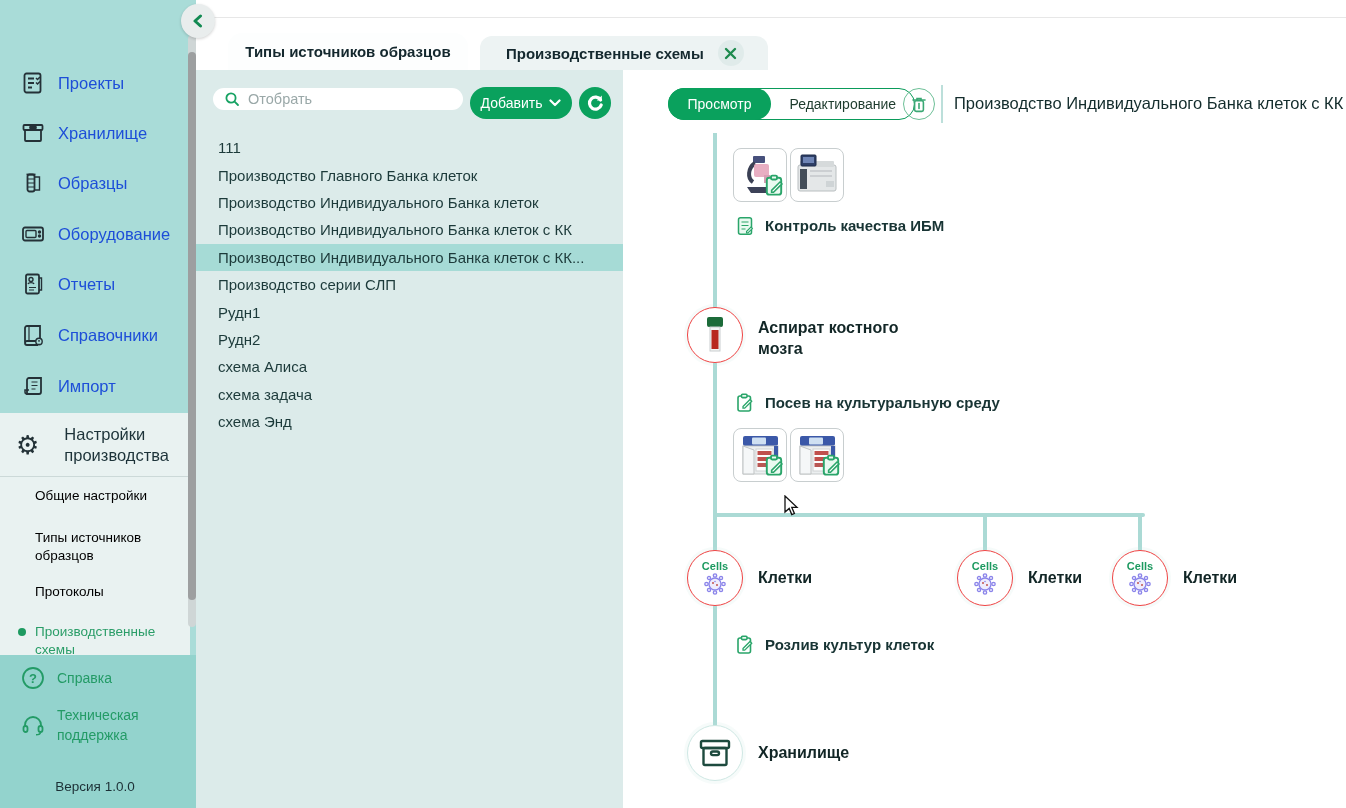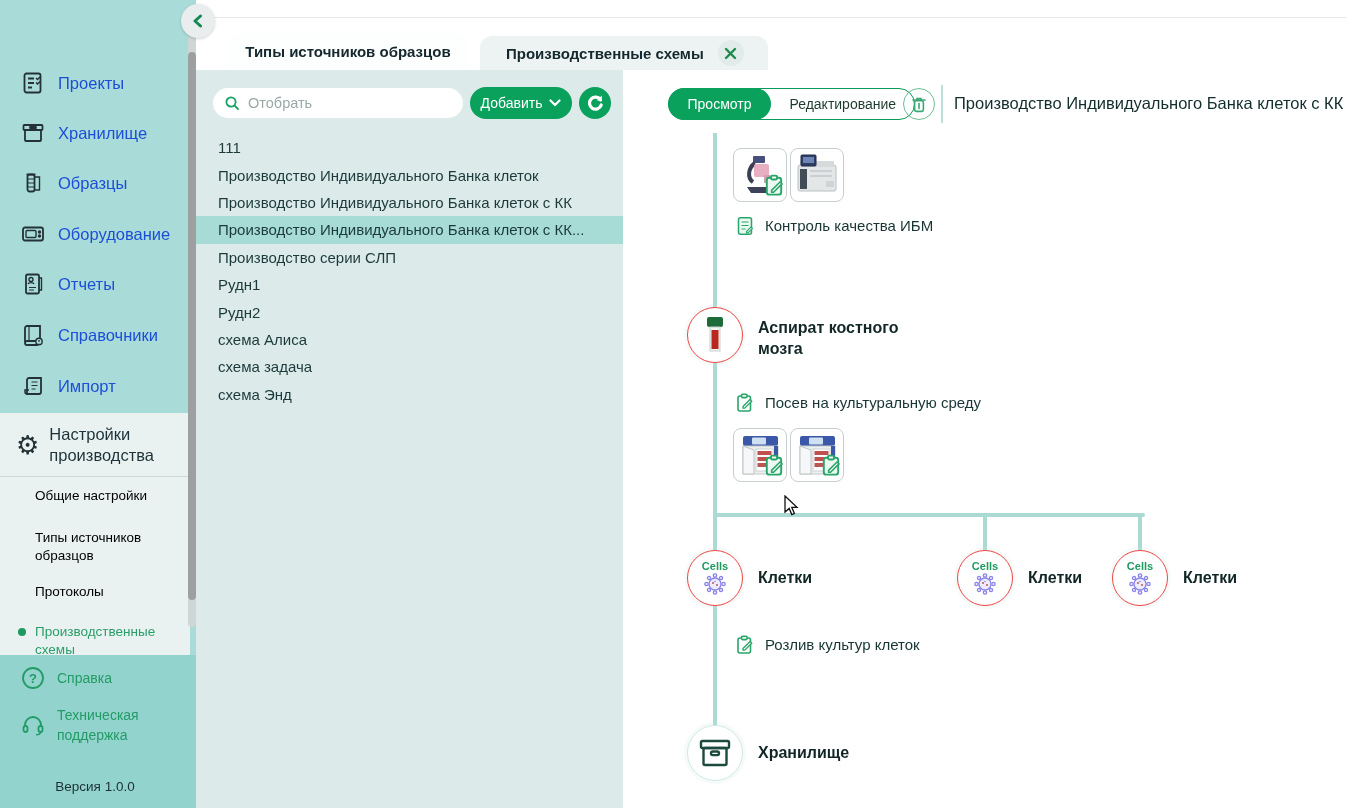--- a/index.html
+++ b/index.html
@@ -7,21 +7,21 @@
   body { font-family:"Liberation Sans", sans-serif; background:#fff; position:relative; }
   #app { position:absolute; inset:0; width:1346px; height:808px; }
 
   
   .sidebar { position:absolute; left:0; top:0; width:196px; height:808px; background:#a9dcd8; }
   .side-item { position:absolute; left:0; width:190px; height:40px; display:flex; align-items:center; gap:12px; padding-left:20px; cursor:pointer; }
   .side-item .lbl { font-size:16.5px; font-weight:500; color:#1d4ed8; }
   .side-item svg { flex:0 0 auto; }
   .settings-block { position:absolute; left:0; top:413px; width:190px; height:242px; background:#e9f2f1; }
   .settings-head { position:absolute; left:0; top:0; width:190px; height:64px; display:flex; align-items:center; gap:10px; padding-left:16px; border-bottom:1px solid #ccd9d8; cursor:pointer; }
-  .settings-head .lbl { font-size:16.5px; color:#1d3339; line-height:21px; width:130px; }
+  .settings-head .lbl { font-size:16.5px; color:#1d3339; line-height:21px; width:130px;margin-left:15px; }
   .gear-glyph { font-size:26px; color:#233237; line-height:26px; }
   .sub-item { position:absolute; left:0; width:190px; padding-left:35px; font-size:13.5px; color:#000000; line-height:18px; cursor:pointer; }
   .sub-item.active { color:#2a9d68; }
   .sub-bullet { position:absolute; left:18px; top:8px; width:8px; height:8px; border-radius:50%; background:#1d9a60; }
   .side-bottom { position:absolute; left:0; top:655px; width:196px; height:153px; background:#93d3cd; }
   .green-item { position:absolute; left:0; width:190px; display:flex; align-items:center; gap:11px; padding-left:20px; color:#239b66; cursor:pointer; }
   .green-item .lbl { font-size:14px; line-height:20px; }
   .version { position:absolute; left:0; top:779px; width:190px; text-align:center; font-size:13.5px; color:#1c3036; }
   .scroll-track { position:absolute; left:188px; top:35px; width:8px; height:592px; border-radius:4px; background:#cfd6d6; }
   .scroll-thumb { position:absolute; left:0; top:17px; width:8px; height:548px; border-radius:4px; background:#9d9fa0; }
@@ -30,21 +30,21 @@
   .topbar { position:absolute; left:196px; top:0; width:1150px; height:70px; background:#ffffff; }
   .topline { position:absolute; left:16px; top:17px; right:0; height:1px; background:#e7e7e7; }
   .collapse-btn { position:absolute; left:181px; top:4px; width:34px; height:34px; border-radius:50%; background:#e9eded; box-shadow:0 1px 3px rgba(0,0,0,.18); display:flex; align-items:center; justify-content:center; cursor:pointer; z-index:5; }
   .tab { position:absolute; display:flex; align-items:center; justify-content:center; font-weight:bold; font-size:15px; color:#14282e; cursor:pointer; }
   .tab1 { left:228px; top:33px; width:240px; height:37px; background:#fdfefe; border-radius:14px 14px 0 0; }
   .tab2 { left:480px; top:36px; width:288px; height:34px; background:#edf3f3; border-radius:12px 12px 0 0; justify-content:flex-start; padding-left:26px; gap:14px; }
   .tab-close { width:26px; height:26px; border-radius:50%; background:#e0ebea; display:flex; align-items:center; justify-content:center; cursor:pointer; }
 
   
   .listpanel { position:absolute; left:196px; top:70px; width:427px; height:738px; background:#dcebea; }
-  .search-box { position:absolute; left:17px; top:18px; width:250px; height:30px; background:#fff; border-radius:15px; display:flex; align-items:center; gap:8px; padding-left:11px; }
+  .search-box { position:absolute; left:17px; top:18px; width:250px; height:22px; background:#fff; border-radius:15px; display:flex; align-items:center; gap:8px; padding-left:11px; }
   .search-box input { border:none; outline:none; background:transparent; font-size:14.5px; color:#2a4747; width:190px; font-family:"Liberation Sans", sans-serif; }
   .search-box input::placeholder { color:#9aa8a8; }
   .add-btn { position:absolute; left:274px; top:17px; width:102px; height:32px; border-radius:16px; background:#0aa15d; color:#fff; font-size:14px; display:flex; align-items:center; justify-content:center; gap:7px; cursor:pointer; }
   .refresh-btn { position:absolute; left:383px; top:17px; width:32px; height:32px; border-radius:50%; background:#0aa15d; display:flex; align-items:center; justify-content:center; cursor:pointer; }
   .scheme-list { position:absolute; left:0; top:64px; width:427px; }
   .scheme-row { height:27.4px; display:flex; align-items:center; padding-left:22px; font-size:15px; color:#1c3a3a; white-space:nowrap; overflow:hidden; cursor:pointer; }
   .scheme-row.selected { background:#a6dbd6; }
 
   
   .detail { position:absolute; left:623px; top:70px; width:723px; height:738px; background:#ffffff; }
@@ -52,21 +52,21 @@
   .mode-seg { font-size:14px; padding:0 18px; height:32px; display:flex; align-items:center; color:#1d3b2d; }
   .mode-seg.active { background:#0aa15d; color:#fff; border-radius:17px; margin:-1.5px 0 -1.5px -1.5px; height:32px; padding:0 20px; }
   .trash-btn { position:absolute; left:280px; top:18px; width:32px; height:32px; border:1.5px solid #6dbf97; border-radius:50%; display:flex; align-items:center; justify-content:center; cursor:pointer; }
   .v-divider { position:absolute; left:318px; top:15px; width:2px; height:38px; background:#bcdfda; }
   .detail-title { position:absolute; left:331px; top:24px; font-size:16.5px; color:#132c2c; white-space:nowrap; }
 
   
   .fline { position:absolute; background:#abdad5; }
   .node-circle { position:absolute; width:56px; height:56px; border-radius:50%; background:#fff; border:1px solid #ef4444; display:flex; flex-direction:column; align-items:center; justify-content:center; box-shadow:0 0 0 3px rgba(195,228,224,.15); }
   .node-label { position:absolute; font-size:16px; font-weight:bold; color:#122626; line-height:21px; }
-  .step-row { position:absolute; display:flex; align-items:flex-start; gap:10px; }
+  .step-row { position:absolute; display:flex; align-items:flex-start; gap:10px;font-weight:bold; }
   .step-row .lbl { font-size:15px; color:#183434; line-height:20px; margin-top:0px; }
   .equip-card { position:absolute; width:54px; height:54px; background:#fff; border:1px solid #c8cecf; border-radius:8px; padding:2px; cursor:pointer; }
   .equip-card .overlay { position:absolute; right:0px; bottom:0px; }
   .cells-word { font-size:11px; font-weight:bold; color:#1d9a60; line-height:12px; letter-spacing:0; }
 
   .cursor { position:absolute; z-index:20; }
 </style>
 </head>
 <body>
 
@@ -210,20 +210,21 @@
         </svg>
     </div>
     <div class="refresh-btn">
       <svg width="19" height="19" viewBox="0 0 19 19" fill="none">
           <path d="M15.2 11a6 6 0 1 1-.6-5" stroke="#fff" stroke-width="3.2" stroke-linecap="round"></path>
           <path d="M15.8 1.5v5h-5z" fill="#fff"></path>
         </svg>
     </div>
     <div class="scheme-list">
       <div class="scheme-row">111</div>
+      <div class="scheme-row">Производство Главного Банка клеток</div>
       <div class="scheme-row">Производство Индивидуального Банка клеток</div>
       <div class="scheme-row">Производство Индивидуального Банка клеток с КК</div>
       <div class="scheme-row selected">Производство Индивидуального Банка клеток с КК...</div>
       <div class="scheme-row">Производство серии СЛП</div>
       <div class="scheme-row">Рудн1</div>
       <div class="scheme-row">Рудн2</div>
       <div class="scheme-row">схема Алиса</div>
       <div class="scheme-row">схема задача</div>
       <div class="scheme-row">схема Энд</div>
     </div>

